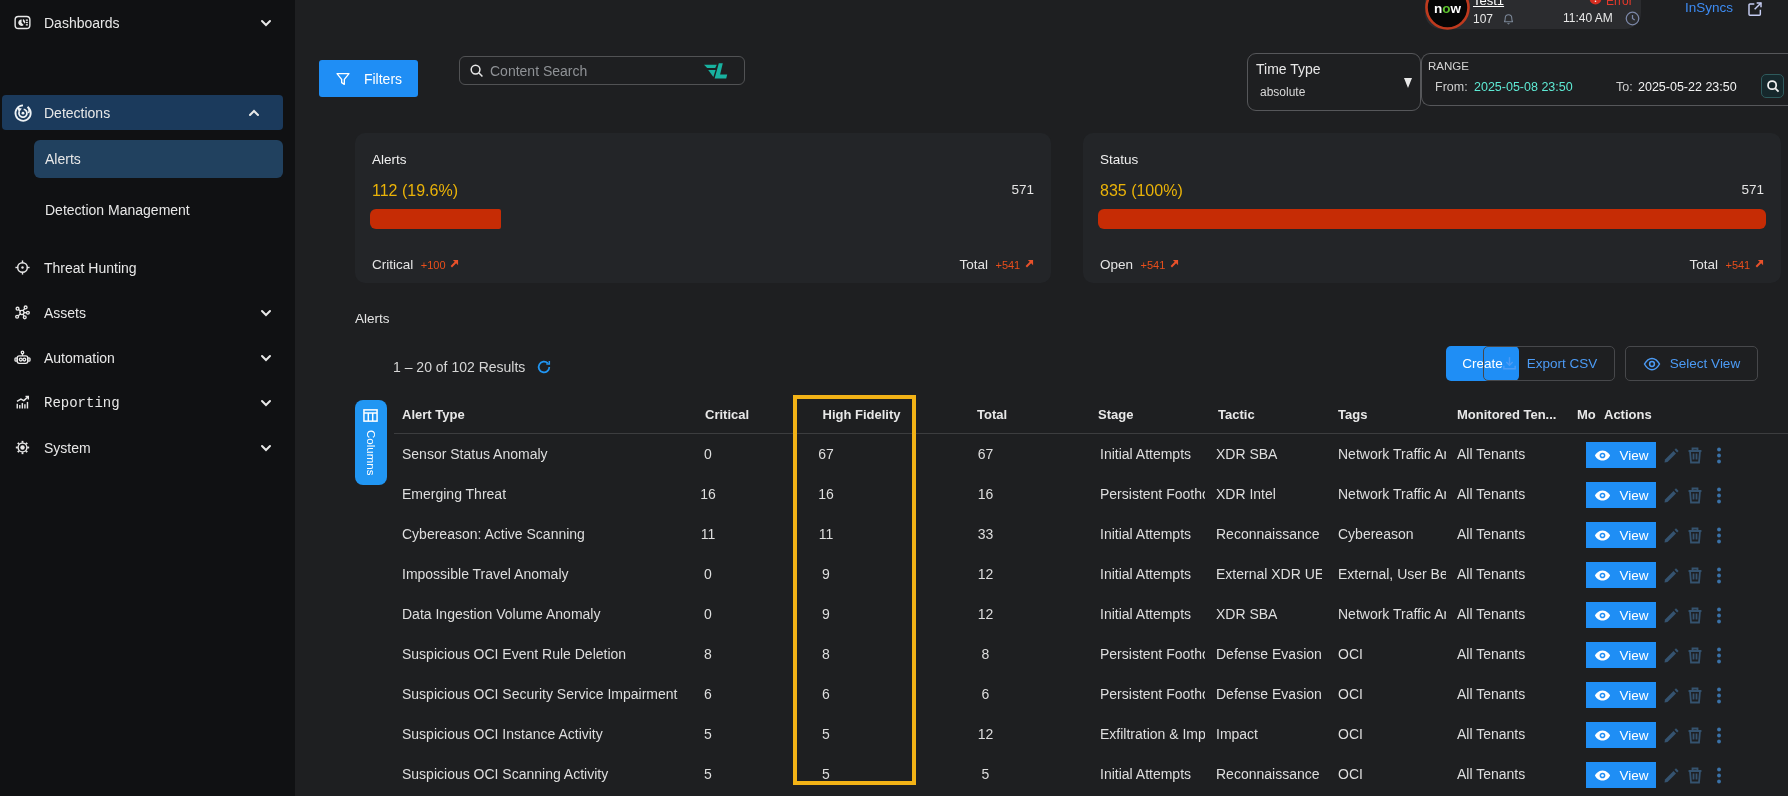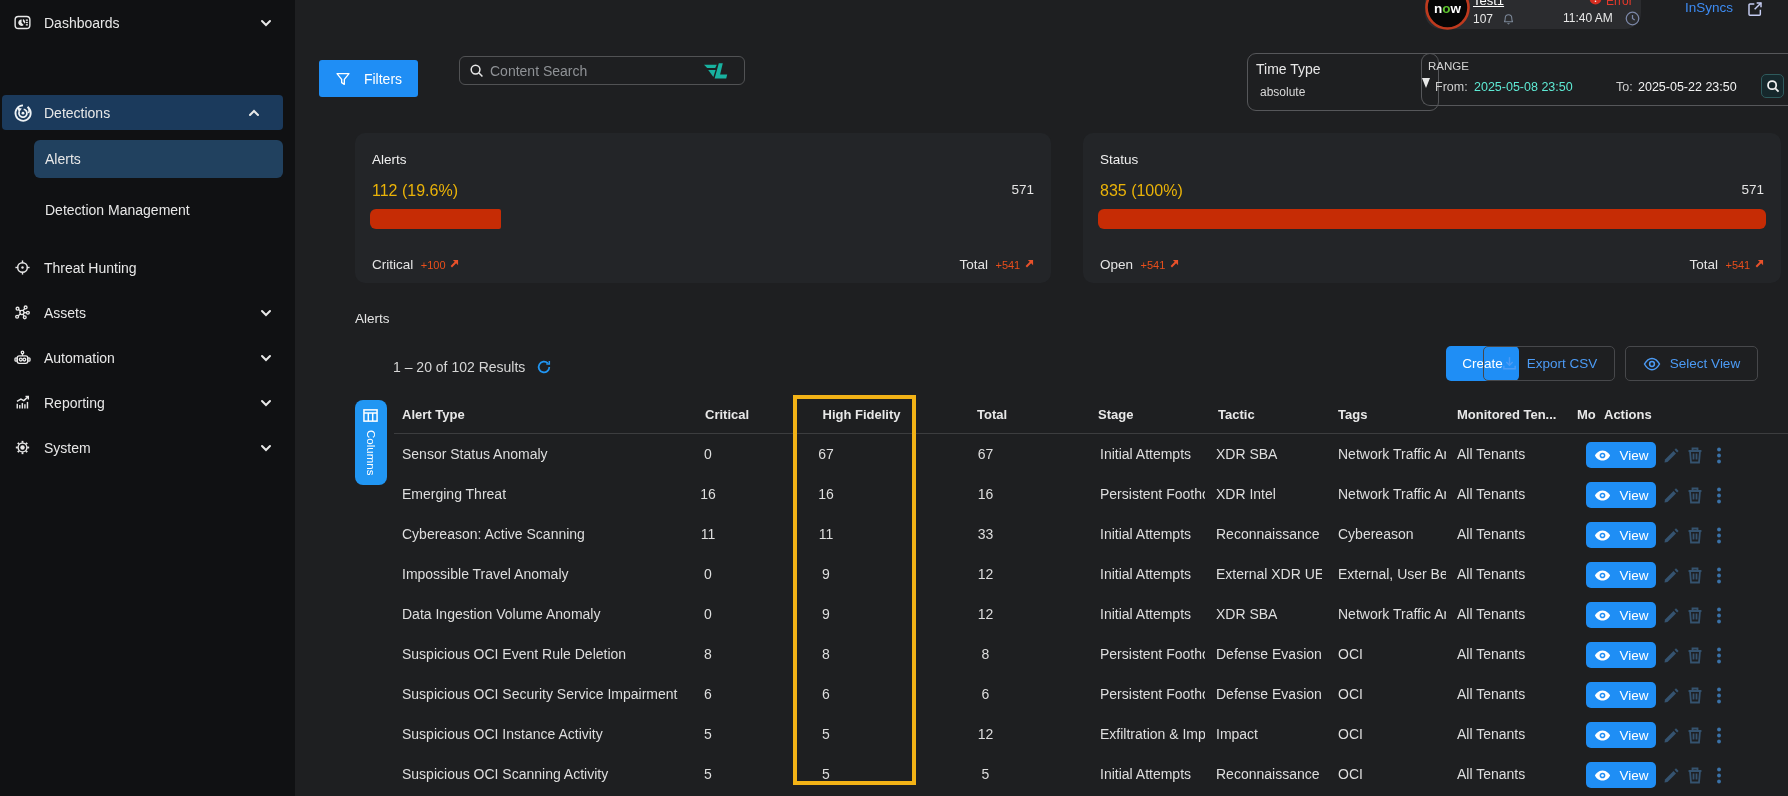--- a/index.html
+++ b/index.html
@@ -13,21 +13,21 @@
 .nav-item .chev { position:absolute; right:22px; width:14px; height:14px; }
 .sel-parent { background:#1b3a5c; border-radius:4px; left:2px; width:281px; }
 .sub-item { position:absolute; left:34px; width:249px; height:38px; display:flex; align-items:center; border-radius:6px; }
 .sub-item .lbl { margin-left:11px; font-size:14px; color:#e8e8e8; }
 
 #hdrpill { position:absolute; left:1425px; top:-8px; width:216px; height:37px; background:#2b2c2f; border-radius:0 0 16px 16px; }
 
 #filtersbtn { position:absolute; left:319px; top:60px; width:99px; height:37px; background:#1f8ef5; border-radius:3px; display:flex; align-items:center; justify-content:center; gap:13px; color:#fff; font-size:14px; }
 #searchbox { position:absolute; left:459px; top:56px; width:286px; height:29px; border:1px solid #515254; border-radius:6px; display:flex; align-items:center; }
 #searchbox .ph { color:#8f9296; font-size:14px; margin-left:6px; }
-#timetype { position:absolute; left:1247px; top:53px; width:192px; height:58px; border:1px solid #56575a; border-radius:9px; padding:7px 0 0 8px; }
+#timetype { position:absolute; left:1247px; top:53px; width:174px; height:58px; border:1px solid #56575a; border-radius:9px; padding:7px 0 0 8px; }
 #timetype .l1 { font-size:14px; color:#e8e8e8; }
 #timetype .l2 { font-size:12px; color:#d8d8d8; margin-top:8px; margin-left:4px; }
 #rangebox { position:absolute; left:1421px; top:53px; width:367px; height:53px; border:1px solid #56575a; border-radius:9px 0 0 9px; border-right:none; white-space:nowrap; }
 #rangebox span { position:absolute; font-size:12.5px; top:26px; }
 .sbtn { position:absolute; left:1761px; top:74px; width:23px; height:24px; background:#16282c; border:1px solid #2e5a5c; border-radius:5px; display:flex; align-items:center; justify-content:center; }
 
 .card { position:absolute; background:#232528; border-radius:10px; height:150px; top:133px; }
 #card1 { left:355px; width:696px; }
 #card2 { left:1083px; width:698px; }
 .card .title { position:absolute; left:17px; top:19px; font-size:13.5px; color:#f0f0f0; }
@@ -44,21 +44,21 @@
 #createbtn { left:1398px; width:73px; background:#1f8ef5; color:#fff;margin-left:48px; }
 #exportbtn { left:1483px; width:132px; border:1px solid #47484b; color:#4c9bf5; }
 #selectbtn { left:1625px; width:133px; border:1px solid #47484b; color:#4c9bf5; }
 
 #colstab { position:absolute; left:355px; top:400px; width:32px; height:85px; background:#2196f3; border-radius:8px; }
 #colstab .vtxt { position:absolute; left:50%; transform:translateX(-50%); top:30px; writing-mode:vertical-rl; font-size:11.5px; color:#fff; }
 .hdr { position:absolute; top:407px; font-size:13px; font-weight:bold; color:#e8e8e8; }
 #hline { position:absolute; left:394px; top:433px; width:1394px; height:1px; background:#3c3d3f; }
 .cell { position:absolute; font-size:14px; color:#dedede; white-space:nowrap; overflow:hidden; }
 #goldbox { position:absolute; left:793px; top:395px; width:123px; height:390px; border:4px solid #f2b216; box-sizing:border-box; }
-.viewbtn { position:absolute; left:1586px; width:70px; height:26px; background:#1f8ef5; border-radius:5px; color:#fff; font-size:13.5px; display:flex; align-items:center; justify-content:center; gap:7px; }
+.viewbtn { position:absolute; left:1586px; width:70px; height:26px; background:#1f8ef5; border-radius:0; color:#fff; font-size:13.5px; display:flex; align-items:center; justify-content:center; gap:7px; }
 .rowicons { position:absolute; left:1663px; width:64px; height:20px; }
 #insyncs { position:absolute; left:1685px; top:0px; font-size:13.5px; color:#3d8bf2; }
 </style>
 </head>
 <body>
 <div id="sidebar">
 
   <div class="nav-item" style="top:0px;">
     <svg class="ico" viewBox="0 0 24 24" fill="none" stroke="#e8e8e8" stroke-width="2">
       <rect x="1.6" y="3.6" width="20.8" height="16.8" rx="4.6"></rect>
@@ -138,21 +138,21 @@
         <circle cx="12" cy="4.8" r="1.7"></circle>
       <rect x="1.4" y="12.6" width="3.2" height="4.6" rx="1.3"></rect>
         <rect x="19.4" y="12.6" width="3.2" height="4.6" rx="1.3"></rect>
     </svg>
     <span class="lbl">Automation</span>
     <svg class="chev" viewBox="0 0 14 14" fill="none" stroke="#e8e8e8" stroke-width="2" stroke-linecap="round">
         <path d="M3 5 L7 9 L11 5"></path>
       </svg>
   </div>
 
-  <div class="nav-item" style="top:380px;">
+  <div class="nav-item" style="top:380px;font-family:Liberation Mono, monospace;">
     <svg class="ico" viewBox="0 0 24 24" fill="none" stroke="#e8e8e8" stroke-width="2">
       <line x1="4.6" y1="13.6" x2="4.6" y2="20.5"></line>
         <line x1="8.2" y1="15.4" x2="8.2" y2="20.5"></line>
         <line x1="11.8" y1="12.8" x2="11.8" y2="20.5"></line>
         <line x1="15.4" y1="14.6" x2="15.4" y2="20.5"></line>
         <line x1="19" y1="11.2" x2="19" y2="20.5"></line>
       <path d="M4.2 10.4 L9.8 7.3 L13.8 9.3 L19.8 4.1"></path>
       <path d="M16.2 3.6 h4 v4"></path>
     </svg>
     <span class="lbl">Reporting</span>

